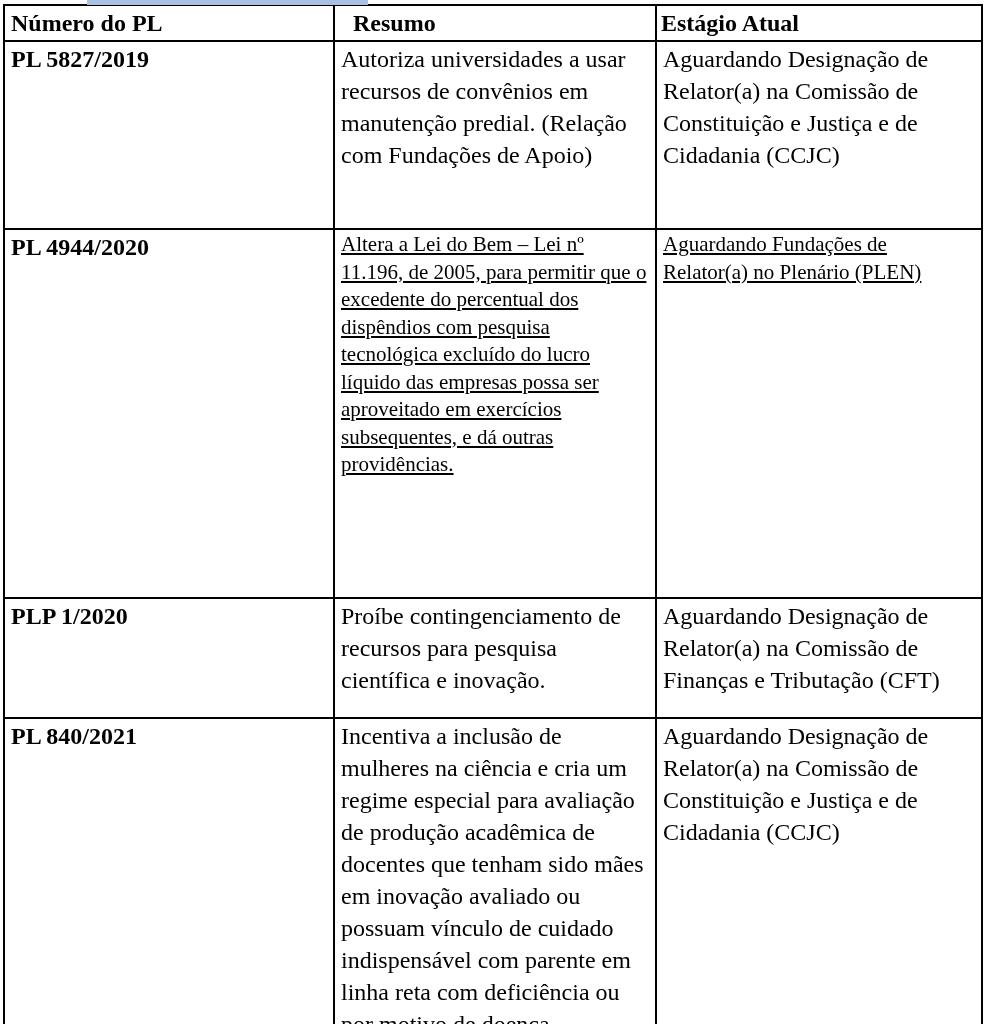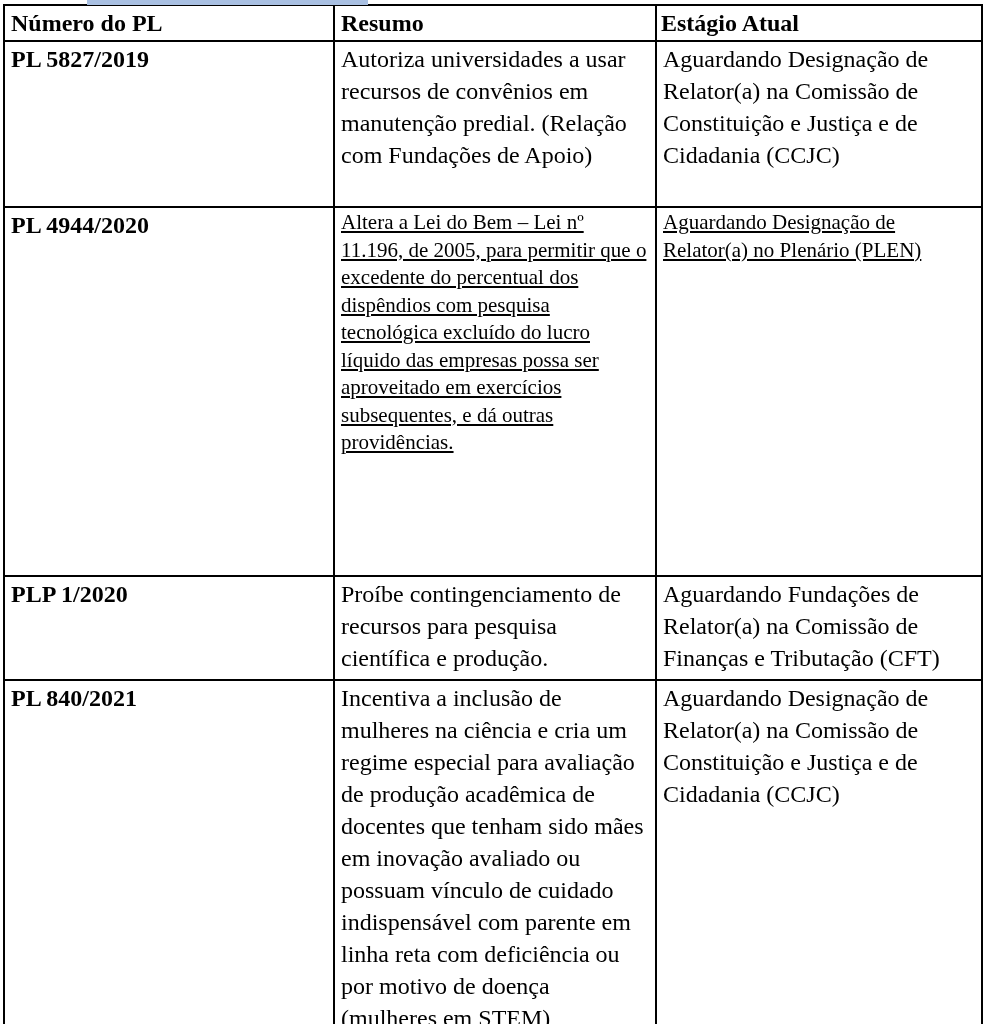--- a/index.html
+++ b/index.html
@@ -39,37 +39,37 @@
     font-size: 24px;
     line-height: 32px;
     padding: 1px 8px 1px 6px;
     overflow: hidden;
     word-wrap: break-word;
   }
   th.col-header {
     font-weight: bold;
     padding-left: 16px;
   }
-  th.col-header.resumo-h { padding-left: 6px; }
+  th.col-header.resumo-h { padding-left: 18px; }
   th.col-header.estagio-h { padding-left: 4px; }
   td.pl-number {
     font-weight: bold;
     padding-left: 16px;
   }
   td.estagio { padding-left: 12px; }
   tr.small-text td.resumo,
   tr.small-text td.estagio {
     font-size: 21px;
     line-height: 27.5px;
     text-decoration: underline;
   }
   tr.header-row { height: 33px; }
-  tr.row-1 { height: 166px; }
+  tr.row-1 { height: 188px; }
   tr.row-2 { height: 369px; }
-  tr.row-3 { height: 104px; }
+  tr.row-3 { height: 120px; }
   tr.row-4 { height: 362px; }
   tr.row-5 { height: 60px; }
 </style>
 </head>
 <body>
 
 <div class="selection-highlight" style="background: rgb(169, 192, 226);"></div>
 
 <table class="pl-table">
   <colgroup>
@@ -84,26 +84,26 @@
       <th class="col-header estagio-h">Estágio Atual</th>
     </tr>
     <tr class="row-1">
       <td class="pl-number">PL 5827/2019</td>
       <td class="resumo">Autoriza universidades a usar recursos de convênios em manutenção predial. (Relação com Fundações de Apoio)</td>
       <td class="estagio">Aguardando Designação de Relator(a) na Comissão de Constituição e Justiça e de Cidadania (CCJC)</td>
     </tr>
     <tr class="row-2 small-text">
       <td class="pl-number">PL 4944/2020</td>
       <td class="resumo">Altera a Lei do Bem – Lei nº 11.196, de 2005, para permitir que o excedente do percentual dos dispêndios com pesquisa tecnológica excluído do lucro líquido das empresas possa ser aproveitado em exercícios subsequentes, e dá outras providências.</td>
-      <td class="estagio">Aguardando Designação de Relator(a) no Plenário (PLEN)</td>
+      <td class="estagio">Aguardando Fundações de Relator(a) no Plenário (PLEN)</td>
     </tr>
     <tr class="row-3">
       <td class="pl-number">PLP 1/2020</td>
-      <td class="resumo">Proíbe contingenciamento de recursos para pesquisa científica e produção.</td>
-      <td class="estagio">Aguardando Fundações de Relator(a) na Comissão de Finanças e Tributação (CFT)</td>
+      <td class="resumo">Proíbe contingenciamento de recursos para pesquisa científica e inovação.</td>
+      <td class="estagio">Aguardando Designação de Relator(a) na Comissão de Finanças e Tributação (CFT)</td>
     </tr>
     <tr class="row-4">
       <td class="pl-number">PL 840/2021</td>
       <td class="resumo">Incentiva a inclusão de mulheres na ciência e cria um regime especial para avaliação de produção acadêmica de docentes que tenham sido mães em inovação avaliado ou possuam vínculo de cuidado indispensável com parente em linha reta com deficiência ou por motivo de doença (mulheres em STEM)</td>
       <td class="estagio">Aguardando Designação de Relator(a) na Comissão de Constituição e Justiça e de Cidadania (CCJC)</td>
     </tr>
     <tr class="row-5">
       <td class="pl-number"></td>
       <td class="resumo"></td>
       <td class="estagio"></td>

